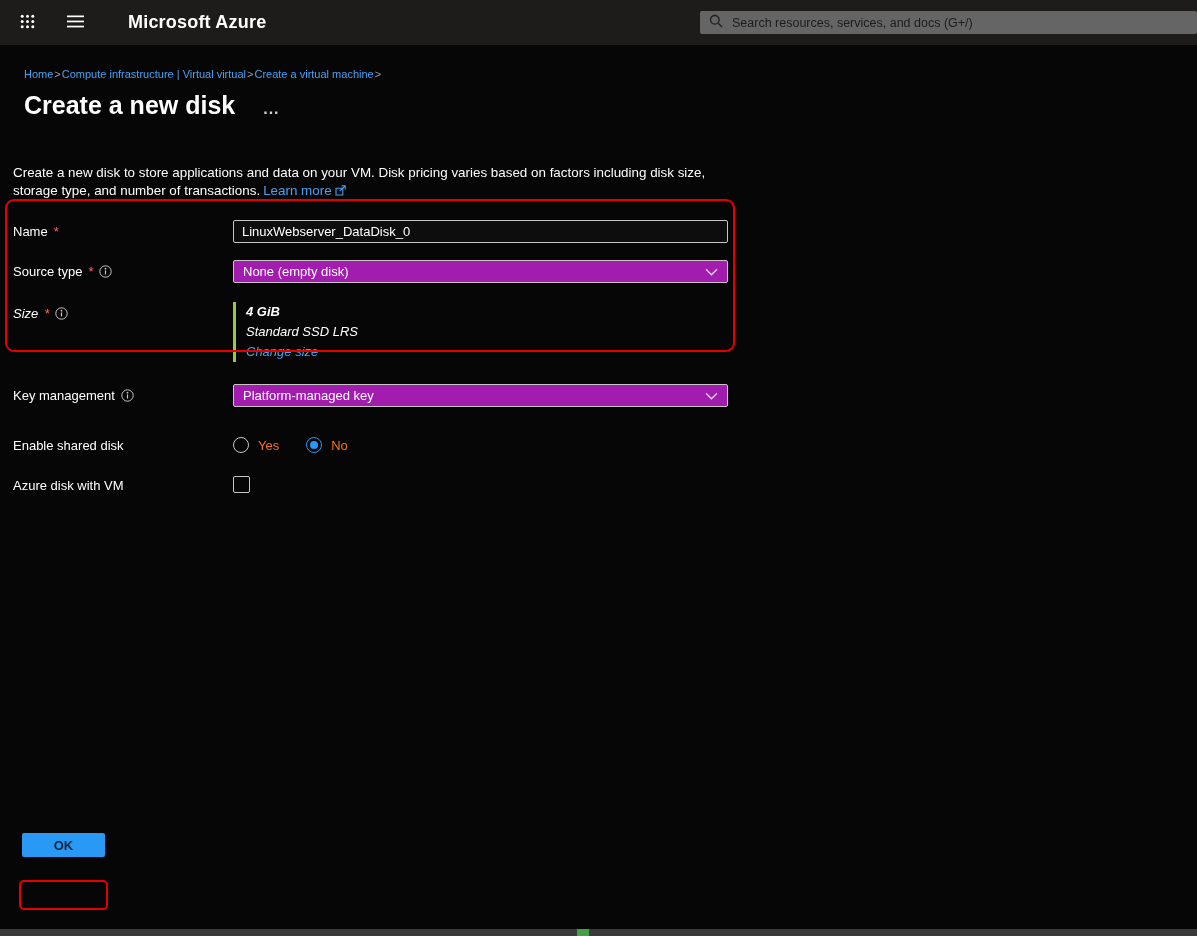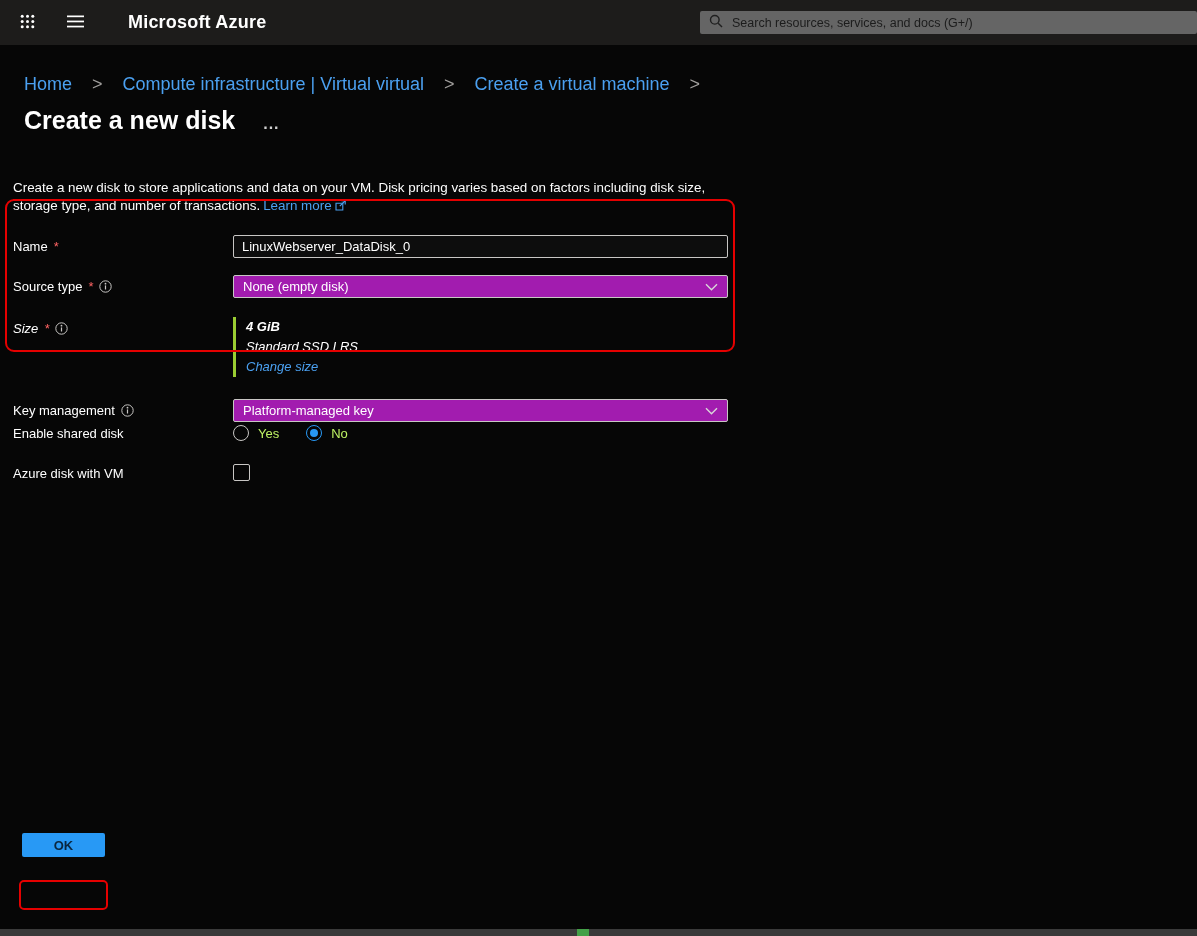--- a/index.html
+++ b/index.html
@@ -36,23 +36,23 @@
     padding-left:9px; gap:7px;
   }
   .search-input {
     flex:1; background:transparent; border:none; outline:none;
     color:#111; font-size:12.5px; font-family:inherit; height:100%;
   }
   .search-input::placeholder { color:#1c1c1c; opacity:1; }
 
   
   .breadcrumb {
-    margin:29px 0 0 24px;
-    font-size:18px; color:#a19f9d;
-    display:flex; align-items:center; gap:20px;
+    margin:23px 0 0 24px;
+    font-size:11px; color:#a19f9d;
+    display:flex; align-items:center; gap:1px;
   }
   .crumb-link { color:#4ba0f0; cursor:pointer; }
   .crumb-sep { color:#a19f9d; }
 
   
   .page-title-row { margin:10px 0 0 24px; display:flex; align-items:flex-end; }
   .page-title { font-size:25px; font-weight:700; color:#fff; margin:0; line-height:30px; }
   .overflow-menu {
     margin-left:28px; color:#d0d0d0; font-size:16px; font-weight:700;
     line-height:22px; cursor:pointer; letter-spacing:1px;
@@ -87,40 +87,40 @@
     width:495px; height:23px;
     background:#a21caf; border:1px solid #c8c6c4; border-radius:2px;
     color:#fff; font-size:13px; padding:0 9px;
     display:flex; align-items:center; justify-content:space-between;
     cursor:pointer;
   }
 
   .row-name   { margin-bottom:17px; }
   .row-source { margin-bottom:19px; }
   .row-size   { margin-bottom:22px;font-style:italic; }
-  .row-key    { }
+  .row-key    { margin-bottom:27px; }
   .row-shared { margin-bottom:21px; }
 
   .size-block { border-left:3px solid #9acd32; padding-left:10px; }
   .size-value { font-size:13px; font-weight:700; color:#fff; line-height:20px; }
   .size-sku   { font-size:13px; color:#fff; line-height:20px; }
   .size-change{ font-size:13px; color:#4ba0f0; line-height:20px; cursor:pointer; }
 
   .radio-group { display:flex; align-items:center; padding-top:3px; }
   .radio {
     width:16px; height:16px; border-radius:50%;
     border:1px solid #c8c6c4; background:transparent;
     position:relative; cursor:pointer; flex:0 0 16px;
   }
   .radio.selected { border-color:#2899f5; }
   .radio.selected::after {
     content:""; position:absolute; inset:3px;
     border-radius:50%; background:#2899f5;
   }
-  .radio-label { margin:0 27px 0 9px; font-size:13px; color:#bef264; }
+  .radio-label { margin:0 27px 0 9px; font-size:13px; color:#f97316; }
 
   .checkbox {
     width:17px; height:17px; margin-top:2px;
     border:1.5px solid #c8c6c4; border-radius:2px;
     background:transparent; cursor:pointer;
   }
 
   
   .annotation-form {
     position:absolute; left:5px; top:199px;

